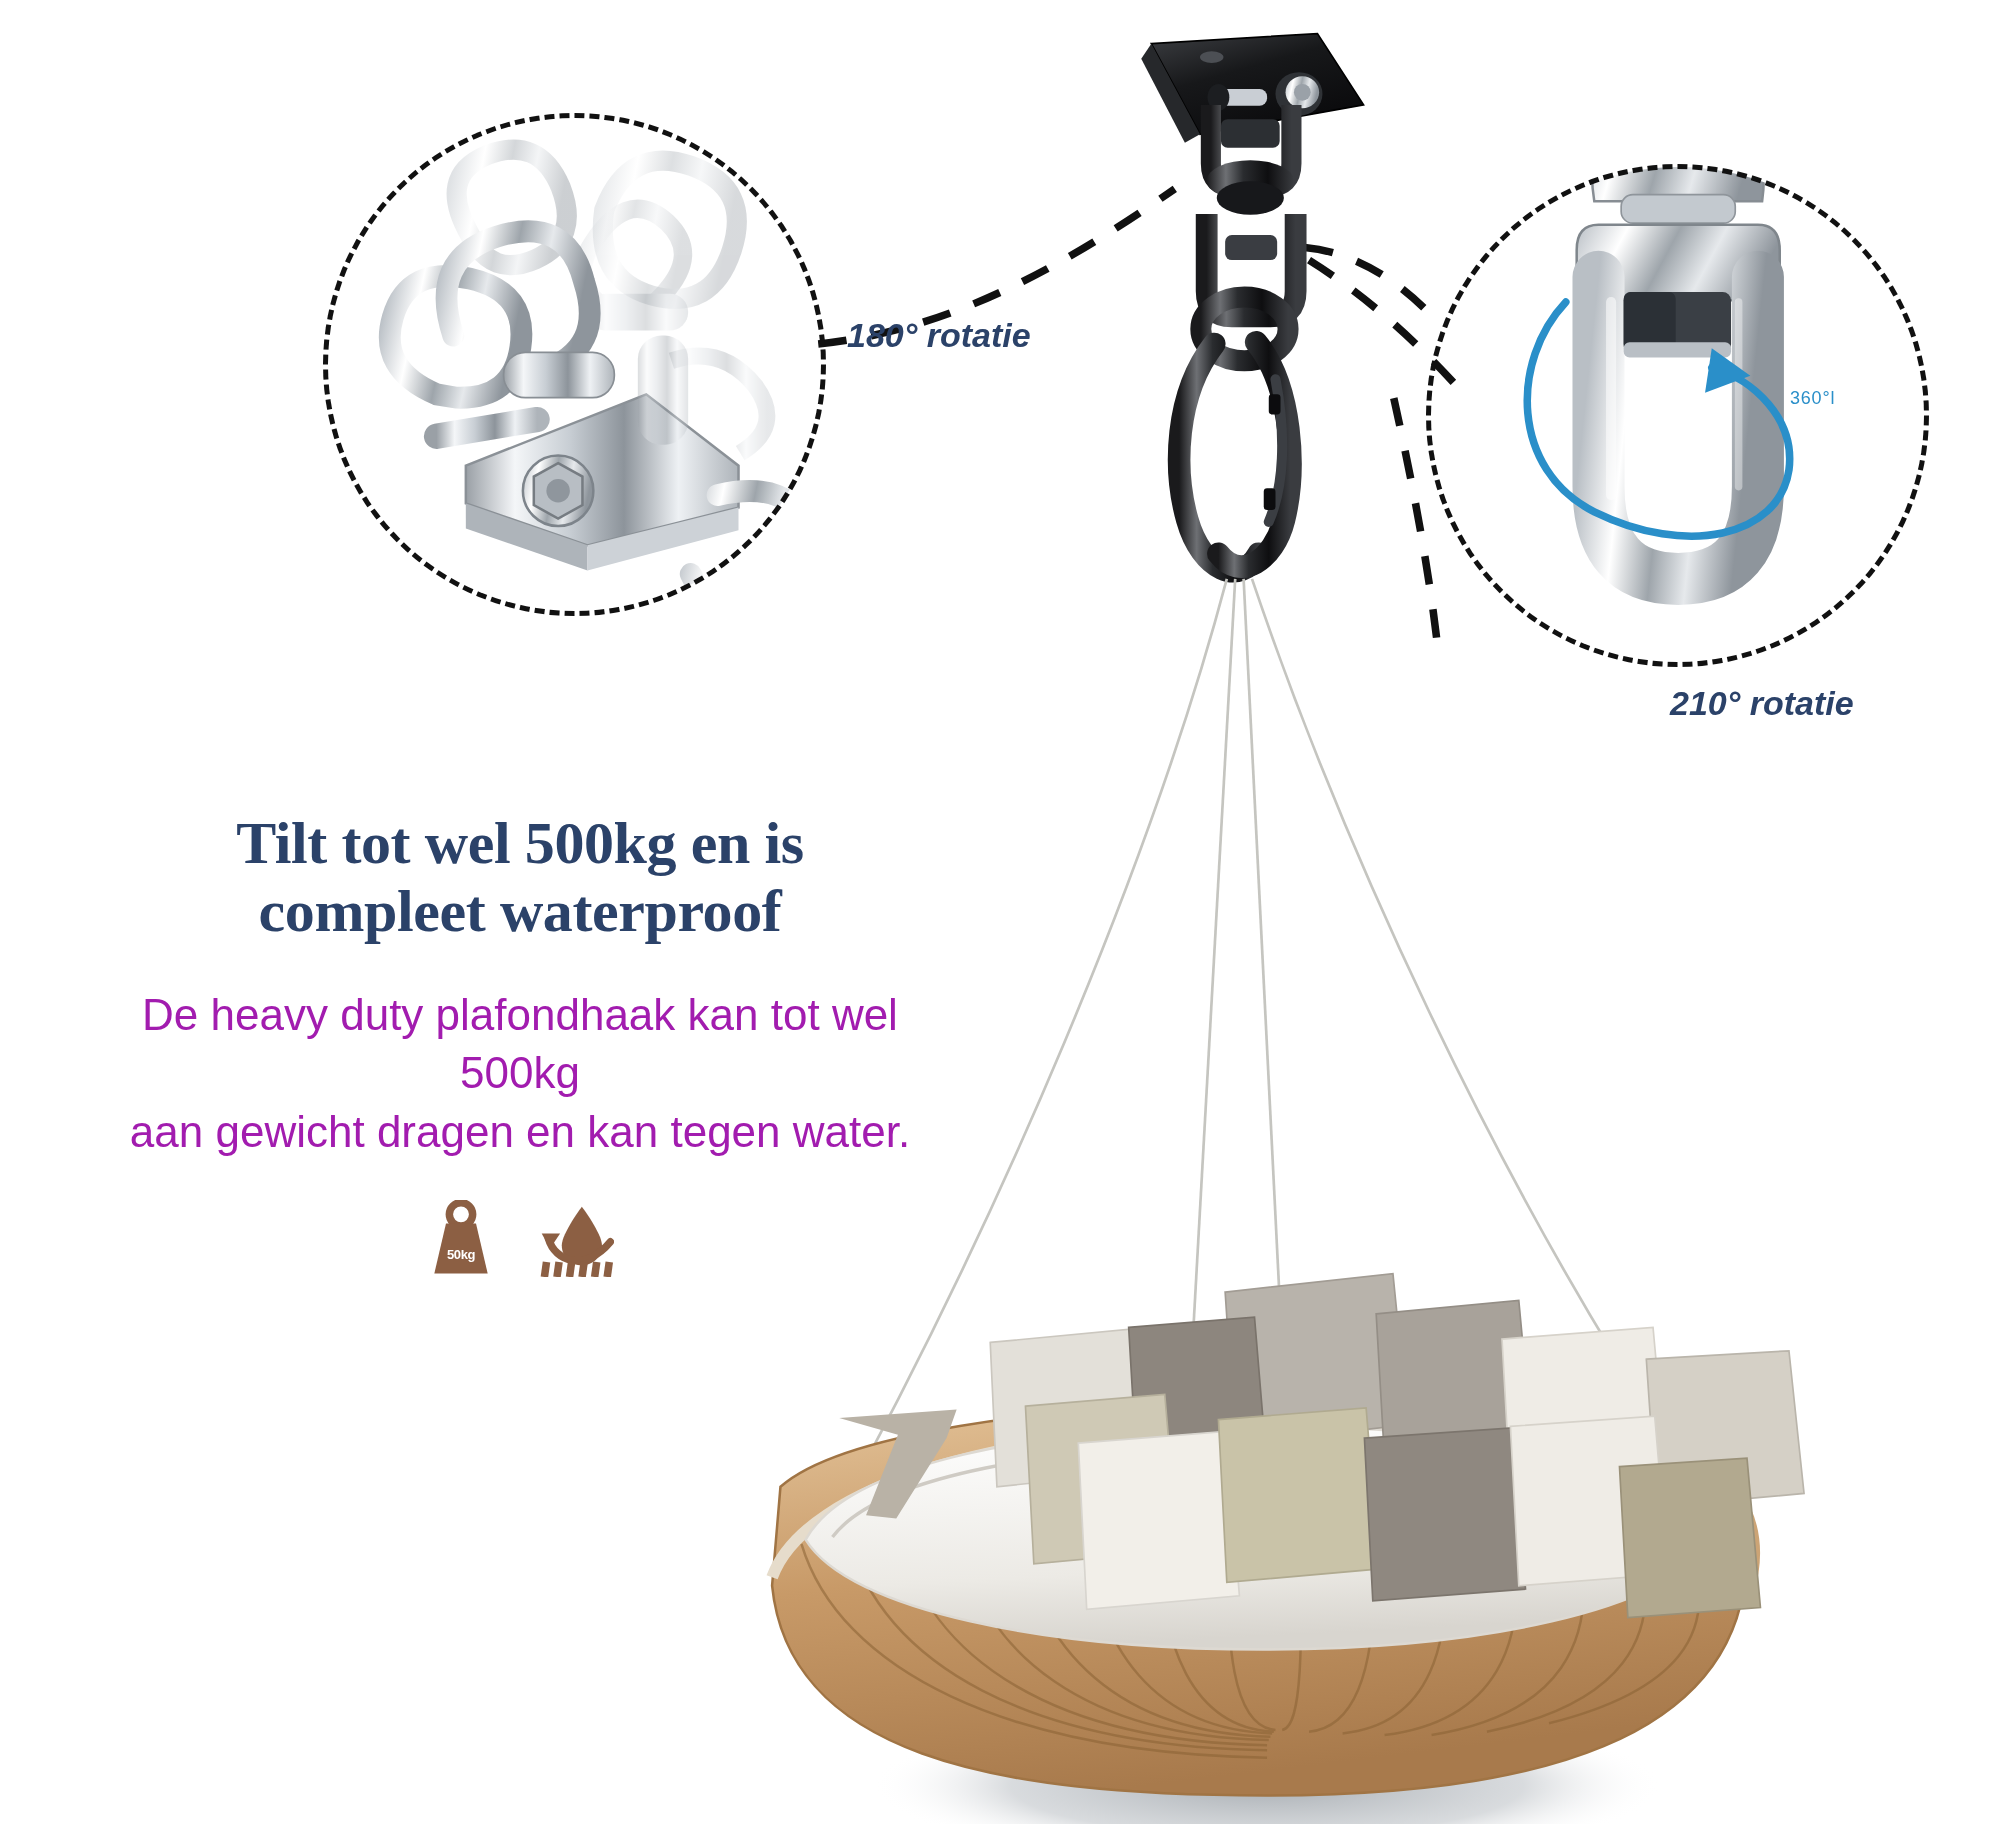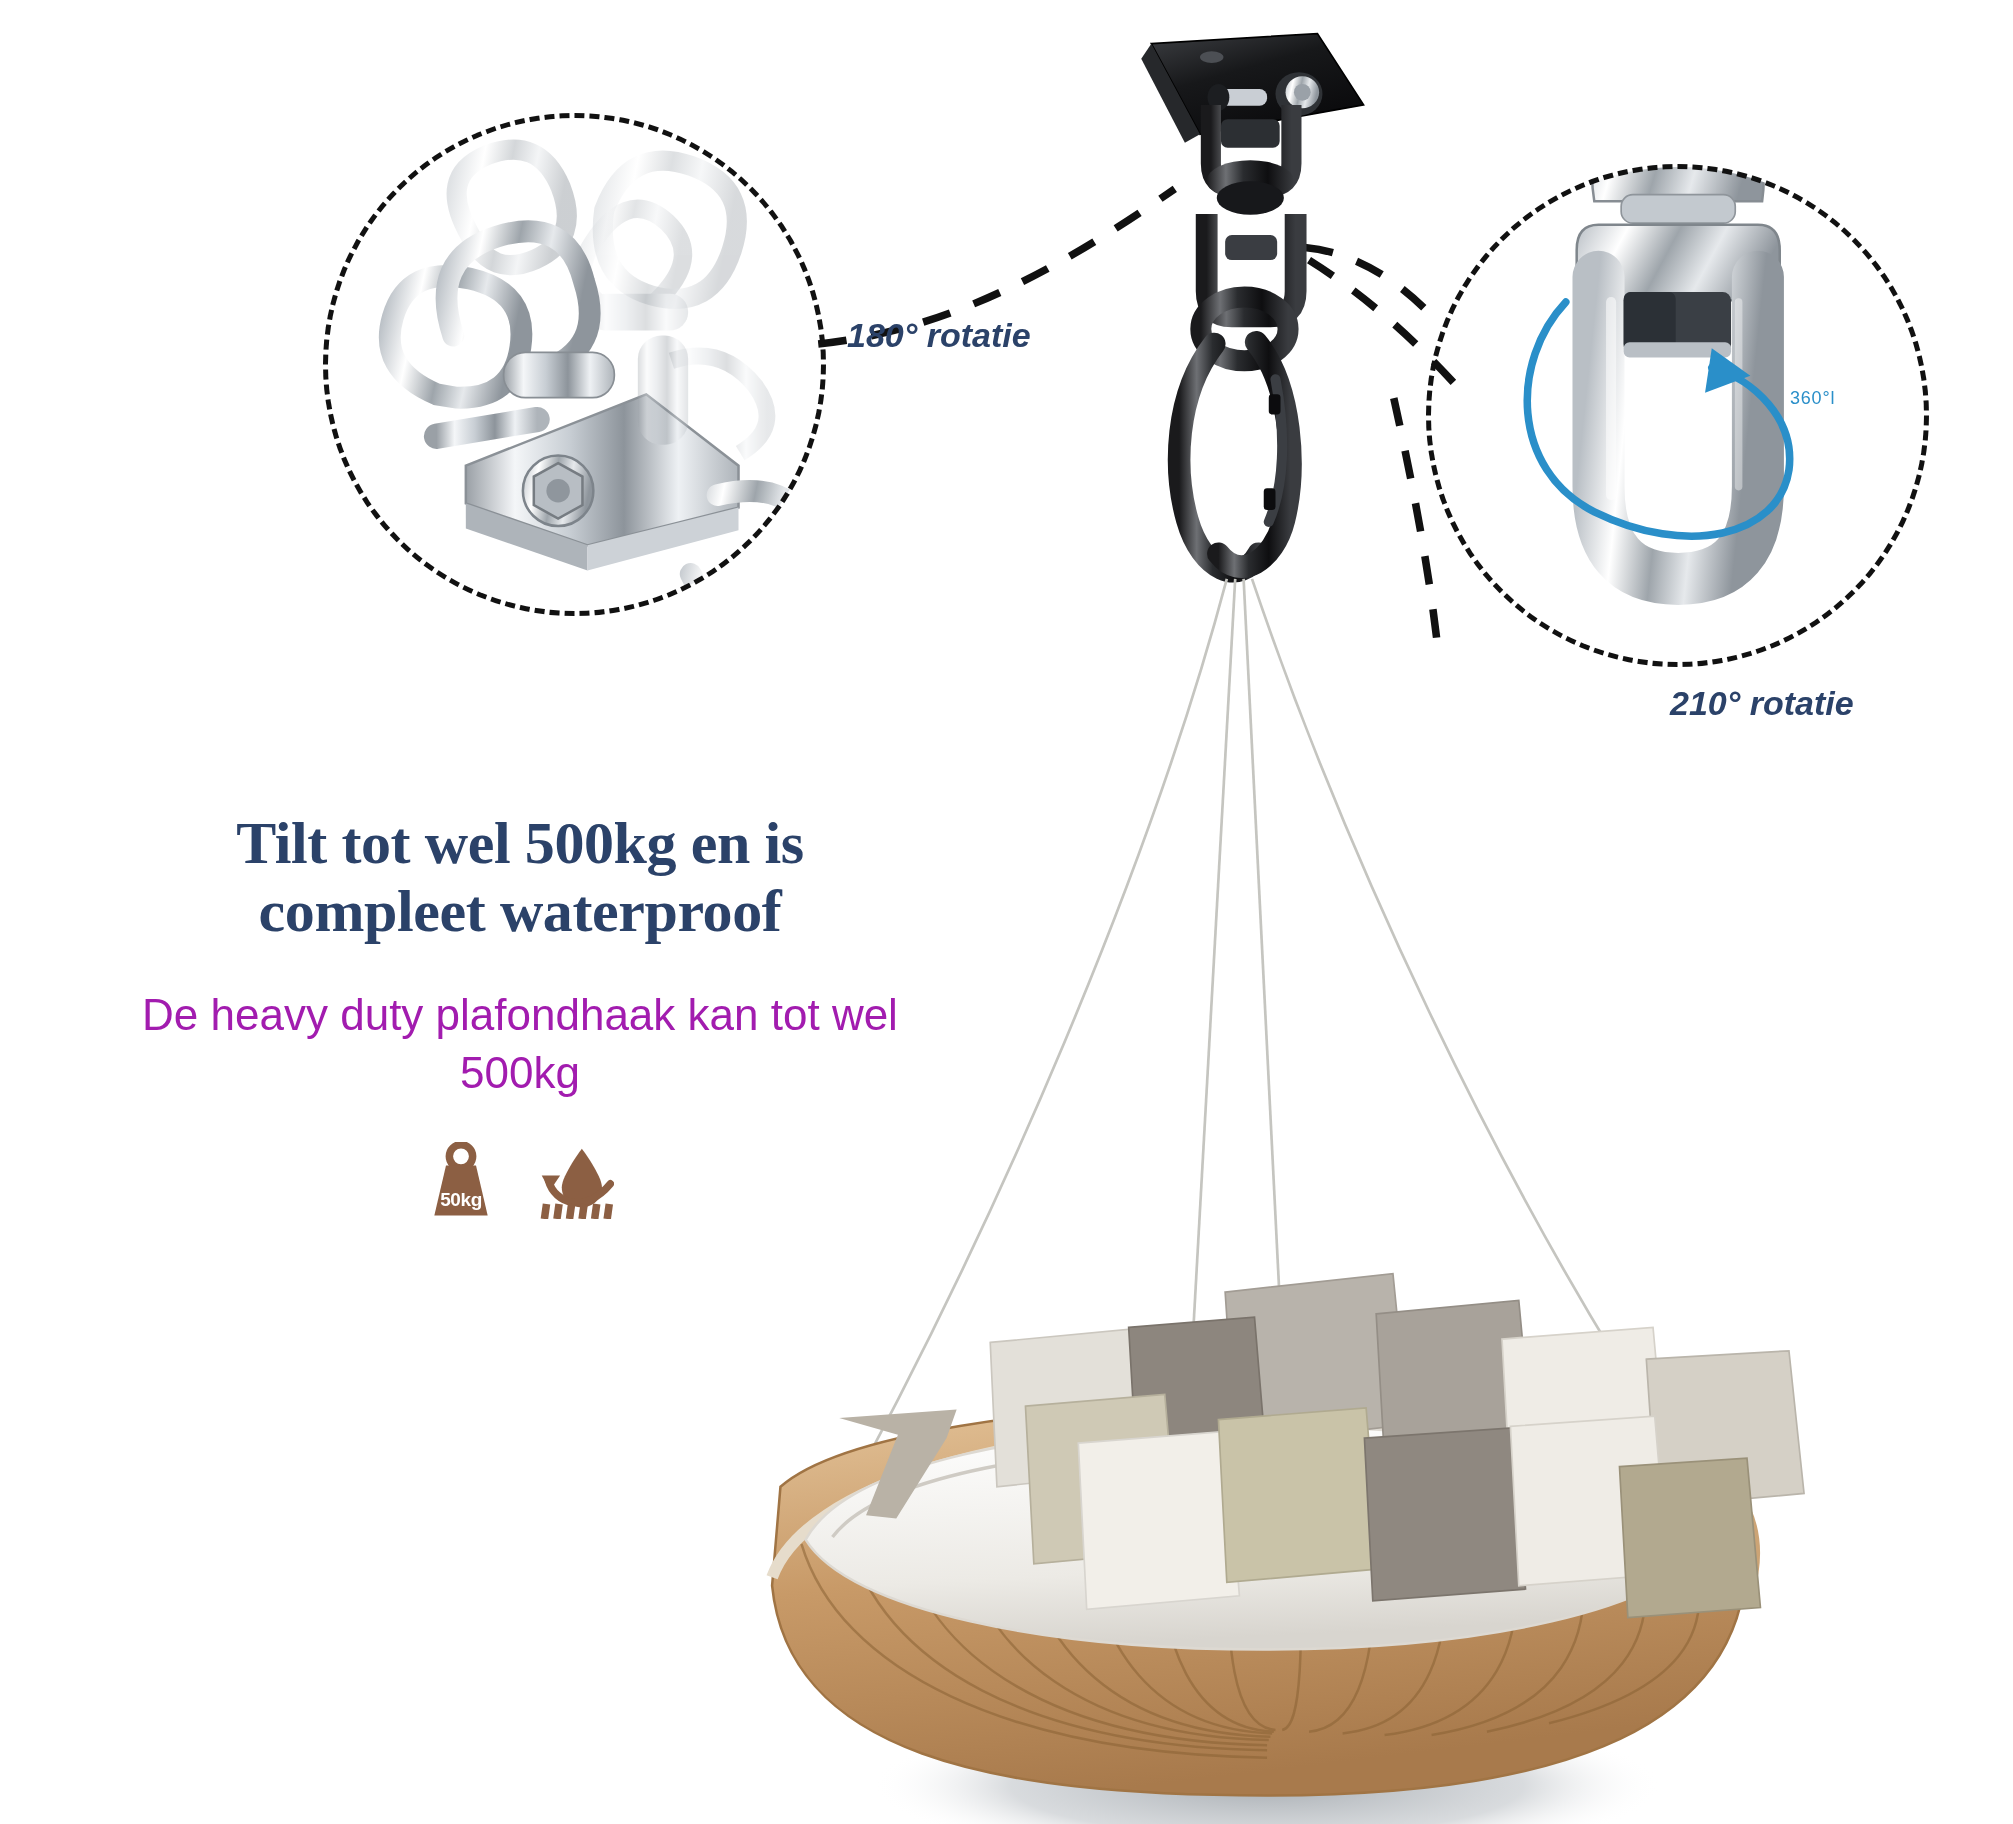--- a/index.html
+++ b/index.html
@@ -343,31 +343,32 @@
   <div class="abs" id="label-360-inline" style="left:1790px; top:388px; font-size:18px; font-weight:500; color:#2A8FC9; letter-spacing:0.8px;">360°l</div>
 
   <div class="abs" id="headline-block">
     <h1 id="headline">
       <span>Tilt tot wel 500kg en is</span><br>
       <span>compleet waterproof</span>
     </h1>
 
     <p id="subheadline">
       <span>De heavy duty plafondhaak kan tot wel 500kg</span><br>
+      <span>aan gewicht dragen en kan tegen water.</span>
     </p>
 
     <div id="feature-icons">
 
       <div style="position:relative;">
         <svg width="70" height="77" viewBox="0 0 84 92" aria-hidden="true">
           <circle cx="42" cy="17" r="14" fill="none" stroke="#8C5F43" stroke-width="9"></circle>
           <path d="M 24 28 L 60 28 L 74 88 L 10 88 Z" fill="#8C5F43"></path>
         </svg>
         <span style="position:absolute; left:0; right:0; top:47px; text-align:center;
-                     font-size:19px; font-weight:700; color:#ffffff; letter-spacing:-0.4px;">50kg</span>
+                     font-size:13px; font-weight:700; color:#ffffff; letter-spacing:-0.4px;">50kg</span>
       </div>
 
       <div>
         <svg width="81" height="77" viewBox="0 0 96 92" aria-hidden="true">
 
           <path d="M 58 8 C 58 8 82 40 82 54 C 82 68 71 78 58 78 C 45 78 34 68 34 54 C 34 40 58 8 58 8 Z" fill="#8C5F43"></path>
 
           <path d="M 18 46 C 26 74 62 86 92 50" fill="none" stroke="#8C5F43" stroke-width="9" stroke-linecap="round"></path>
           <polygon points="10,40 32,40 20,58" fill="#8C5F43"></polygon>
 

